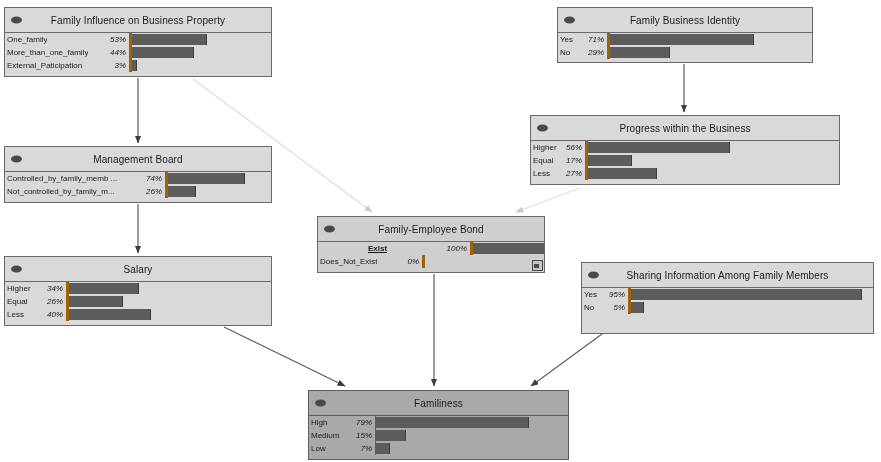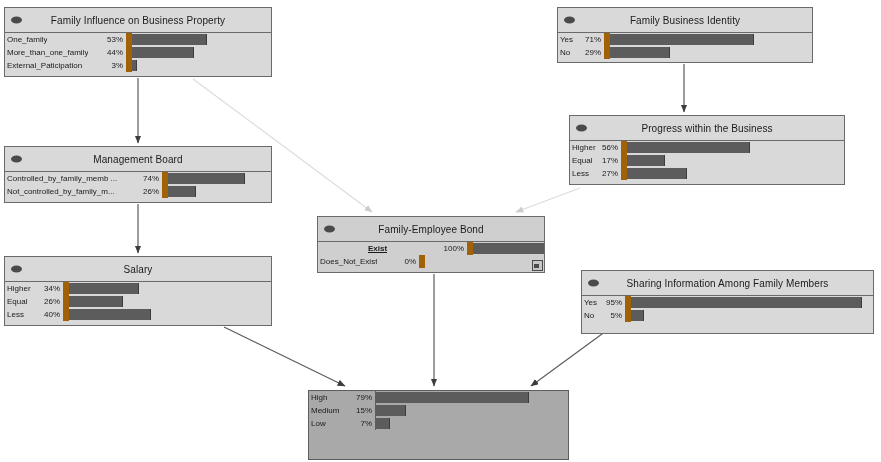--- a/index.html
+++ b/index.html
@@ -44,27 +44,27 @@
     display:flex;align-items:stretch;
     height:13px;
     font-size:8px;
     line-height:13px;
   }
   .row .lbl-cell{
     box-sizing:border-box;
     flex:0 0 auto;
     display:flex;justify-content:space-between;align-items:center;
     padding:0 3px 0 2px;
-    border-right:6px solid #a16207;
+    border-right:3px solid #a16207;
     overflow:hidden;white-space:nowrap;
   }
   .node.dark .row .lbl-cell{border-right:1px solid #5d5d5d;}
   .row .lbl{overflow:hidden;text-overflow:clip;white-space:nowrap;}
   .row .lbl.ev{text-decoration:underline;font-weight:bold;}
-  .row .pct{padding-left:4px;text-align:right;}
+  .row .pct{padding-left:4px;text-align:right;font-style:italic;}
   .row .bar-cell{
     position:relative;flex:1 1 auto;overflow:hidden;
   }
   .row .bar{
     position:absolute;left:0;top:1px;bottom:1px;
     background:#5c5c5c;
     border-right:1px solid #3c3c3c;
     min-width:0;
   }
   .node.dark .row .bar{background:#5c5c5c;}
@@ -166,21 +166,21 @@
           <div class="lbl-cell" style="width: 52px;">
             <span class="lbl">No</span>
             <span class="pct">29%</span>
           </div>
           <div class="bar-cell">
             <div class="bar" style="width: 29%;"></div>
           </div>
         </div>
       </div>
     </div>
-    <div class="node" style="left: 569px; top: 115px; width: 276px; height: 70px;">
+    <div class="node" style="left: 530px; top: 115px; width: 310px; height: 70px;">
       <div class="node-title">
         <span class="node-dot"></span>
         <span>Progress within the Business</span>
       </div>
       <div class="node-body">
         <div class="row">
           <div class="lbl-cell" style="width: 57px;">
             <span class="lbl">Higher</span>
             <span class="pct">56%</span>
           </div>
@@ -287,21 +287,21 @@
           <div class="lbl-cell" style="width: 64px;">
             <span class="lbl">Less</span>
             <span class="pct">40%</span>
           </div>
           <div class="bar-cell">
             <div class="bar" style="width: 40%;"></div>
           </div>
         </div>
       </div>
     </div>
-    <div class="node" style="left: 581px; top: 270px; width: 293px; height: 64px;">
+    <div class="node" style="left: 581px; top: 262px; width: 293px; height: 72px;">
       <div class="node-title">
         <span class="node-dot"></span>
         <span>Sharing Information Among Family Members</span>
       </div>
       <div class="node-body">
         <div class="row">
           <div class="lbl-cell" style="width: 49px;">
             <span class="lbl">Yes</span>
             <span class="pct">95%</span>
           </div>
@@ -314,20 +314,24 @@
             <span class="lbl">No</span>
             <span class="pct">5%</span>
           </div>
           <div class="bar-cell">
             <div class="bar" style="width: 5%;"></div>
           </div>
         </div>
       </div>
     </div>
     <div class="node dark" style="left: 308px; top: 390px; width: 261px; height: 70px;">
+      <div class="node-title">
+        <span class="node-dot"></span>
+        <span>Familiness</span>
+      </div>
       <div class="node-body">
         <div class="row">
           <div class="lbl-cell" style="width: 67px;">
             <span class="lbl">High</span>
             <span class="pct">79%</span>
           </div>
           <div class="bar-cell">
             <div class="bar" style="width: 79%;"></div>
           </div>
         </div>

